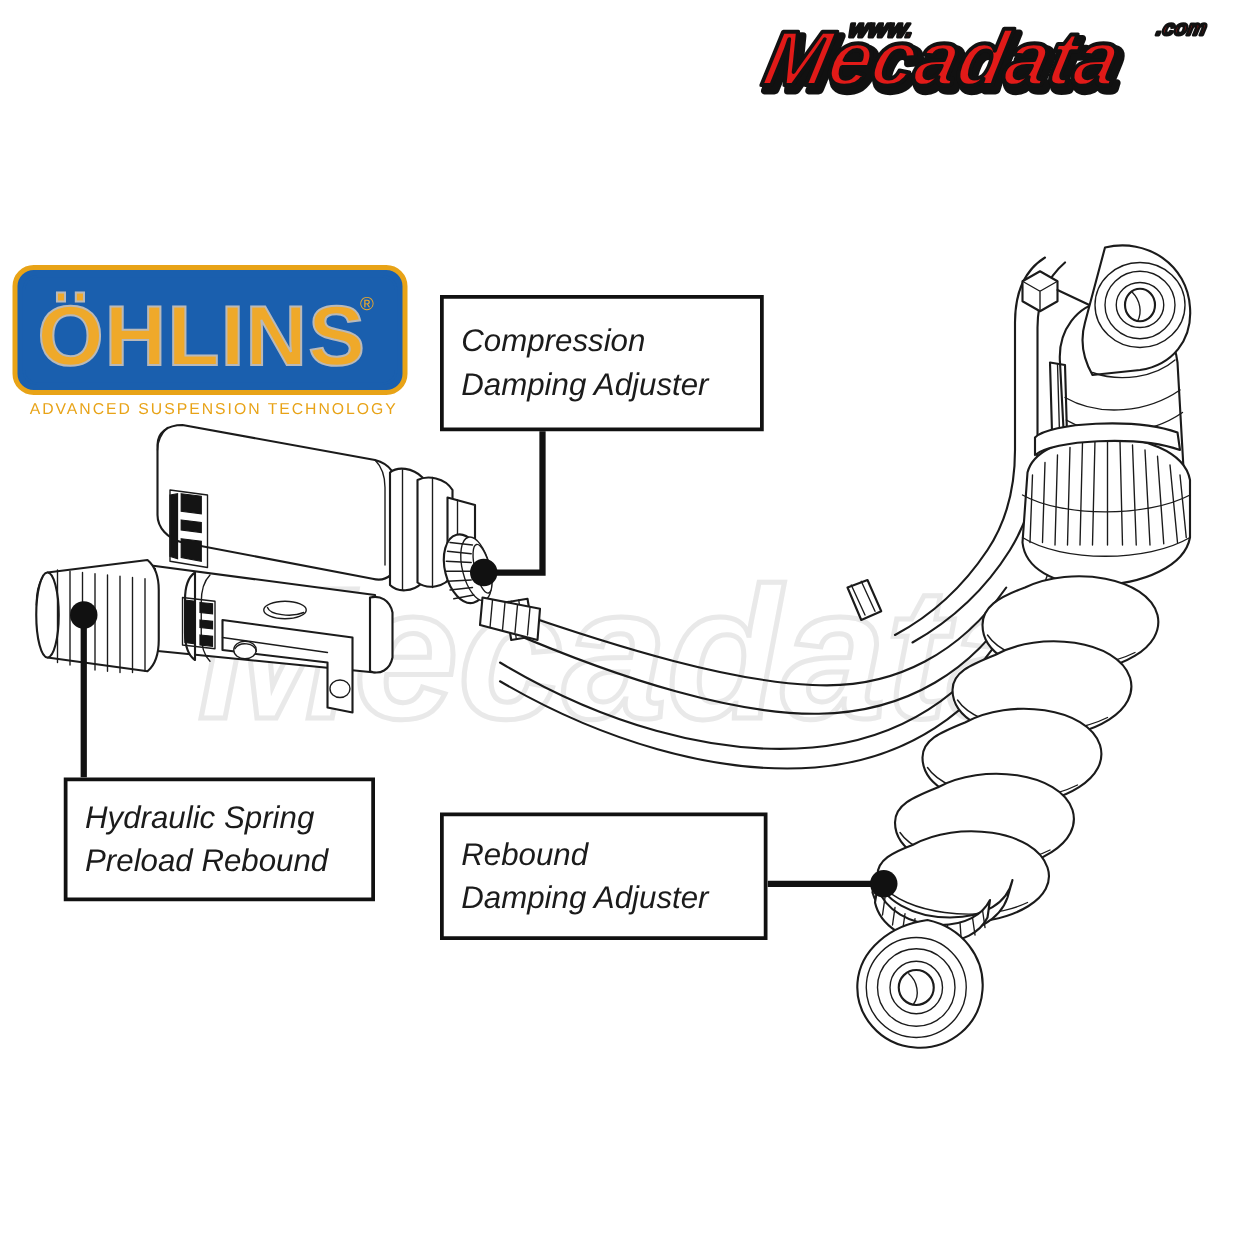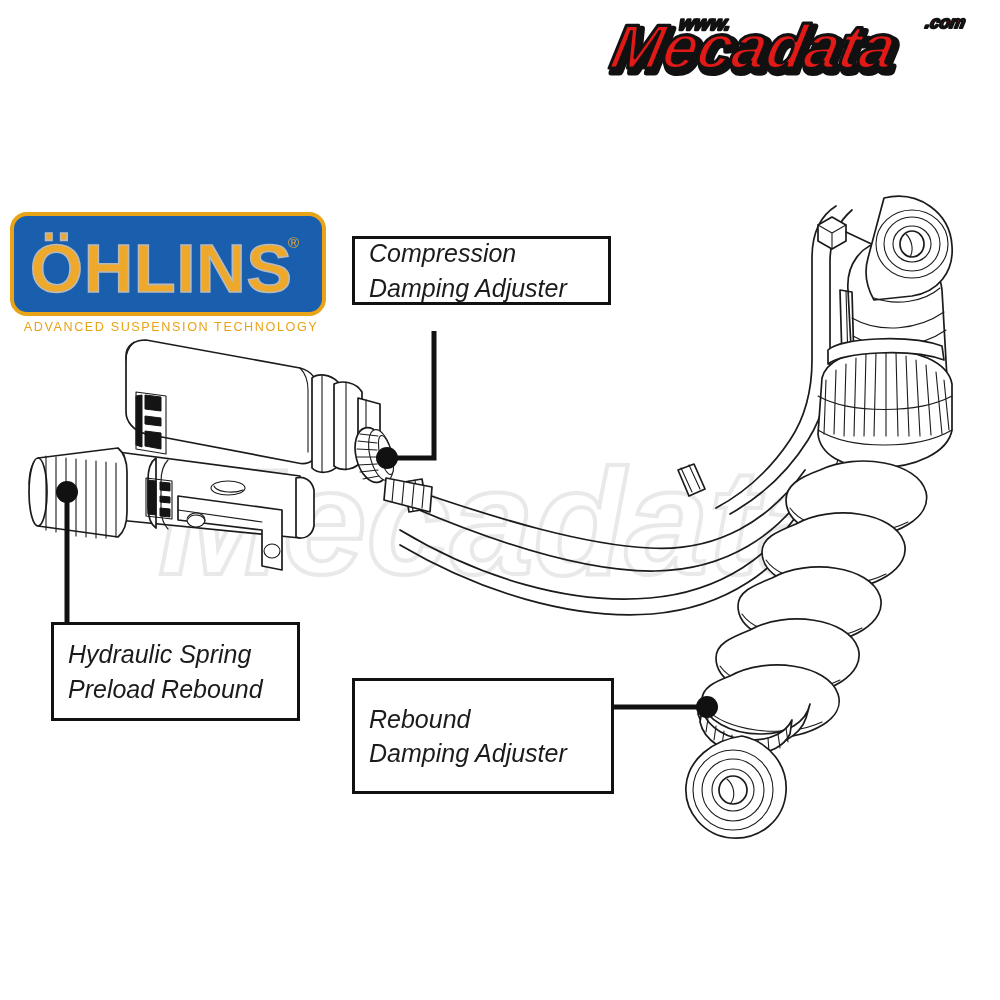--- a/index.html
+++ b/index.html
@@ -57,23 +57,23 @@
     position:absolute;background:#ffffff;border:3px solid #111111;
     box-sizing:border-box;
     display:flex;flex-direction:column;justify-content:center;
     padding:6px 14px;
   }
   .callout .line{
     font-style:italic;font-size:25px;line-height:1.38;color:#1b1b1b;
     white-space:nowrap;
     font-family:"Liberation Sans","DejaVu Sans",sans-serif;
   }
-  #callout-compression{left:352px;top:236px;width:259px;height:69px;}
+  #callout-compression{left:352px;top:236px;width:259px;height:109px;}
   #callout-preload{left:35px;top:622px;width:249px;height:99px;margin-left:16px;}
-  #callout-rebound{left:352px;top:678px;width:262px;height:116px;}
+  #callout-rebound{left:352px;top:650px;width:262px;height:102px;}
 
   .leaders{position:absolute;left:0;top:0;width:1000px;height:1000px;pointer-events:none;}
 </style>
 </head>
 <body>
 
 <div class="stage">
 
   <div class="brand-logo">
     <svg viewBox="0 0 412 82" xmlns="http://www.w3.org/2000/svg">

